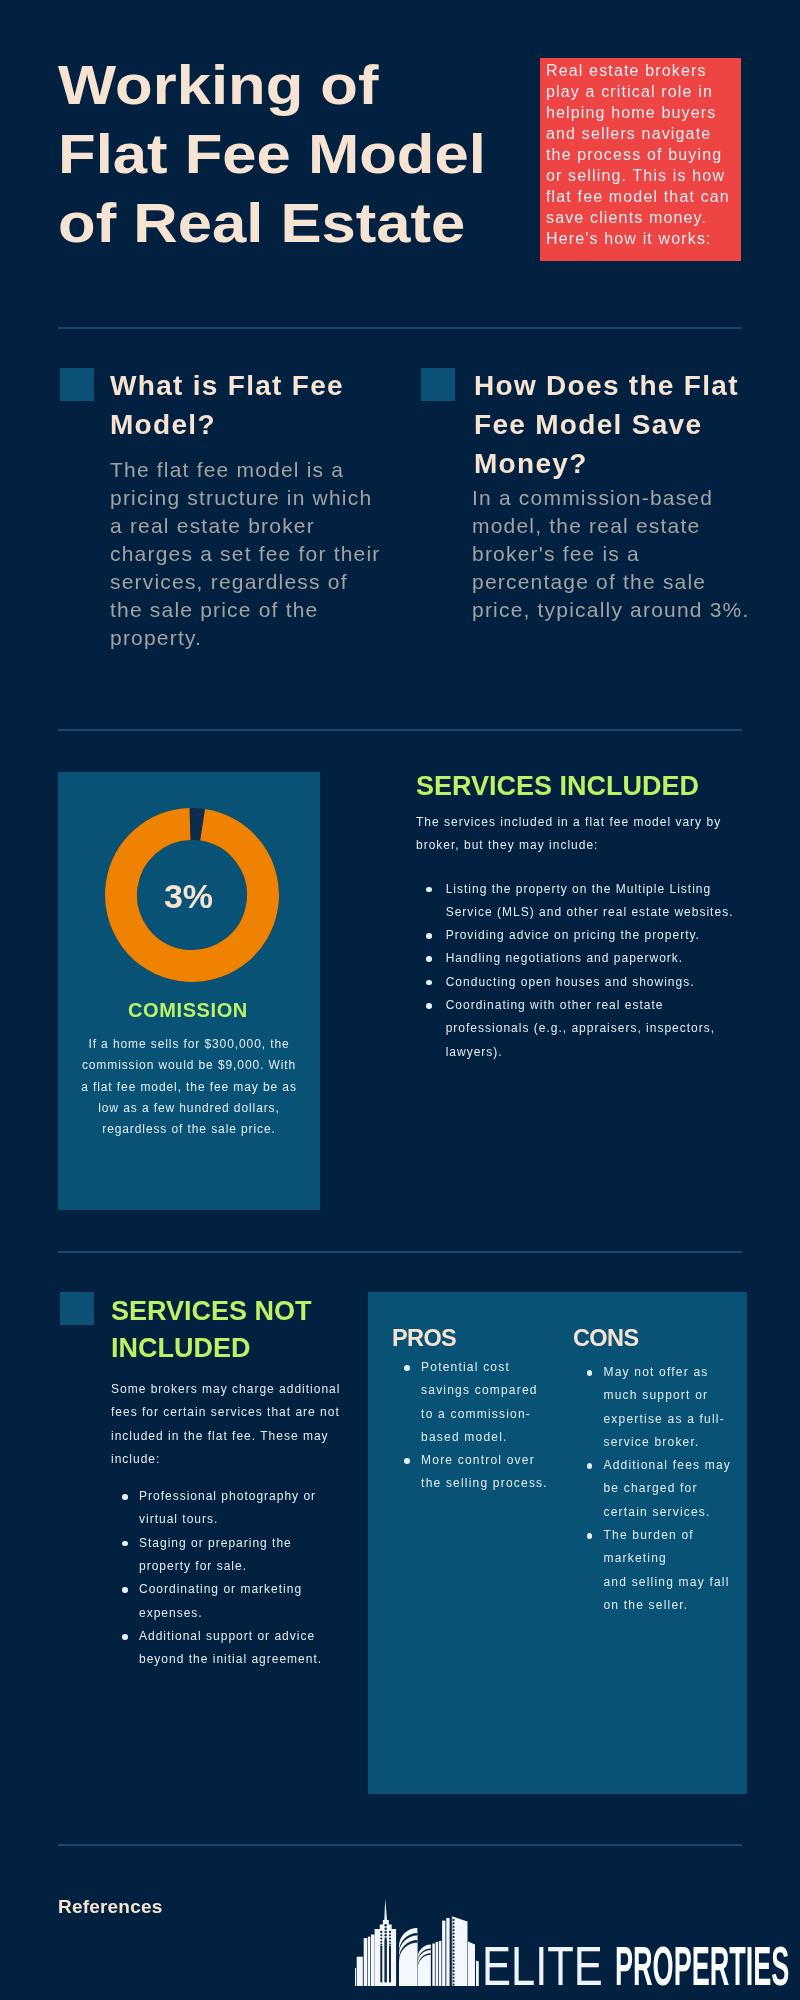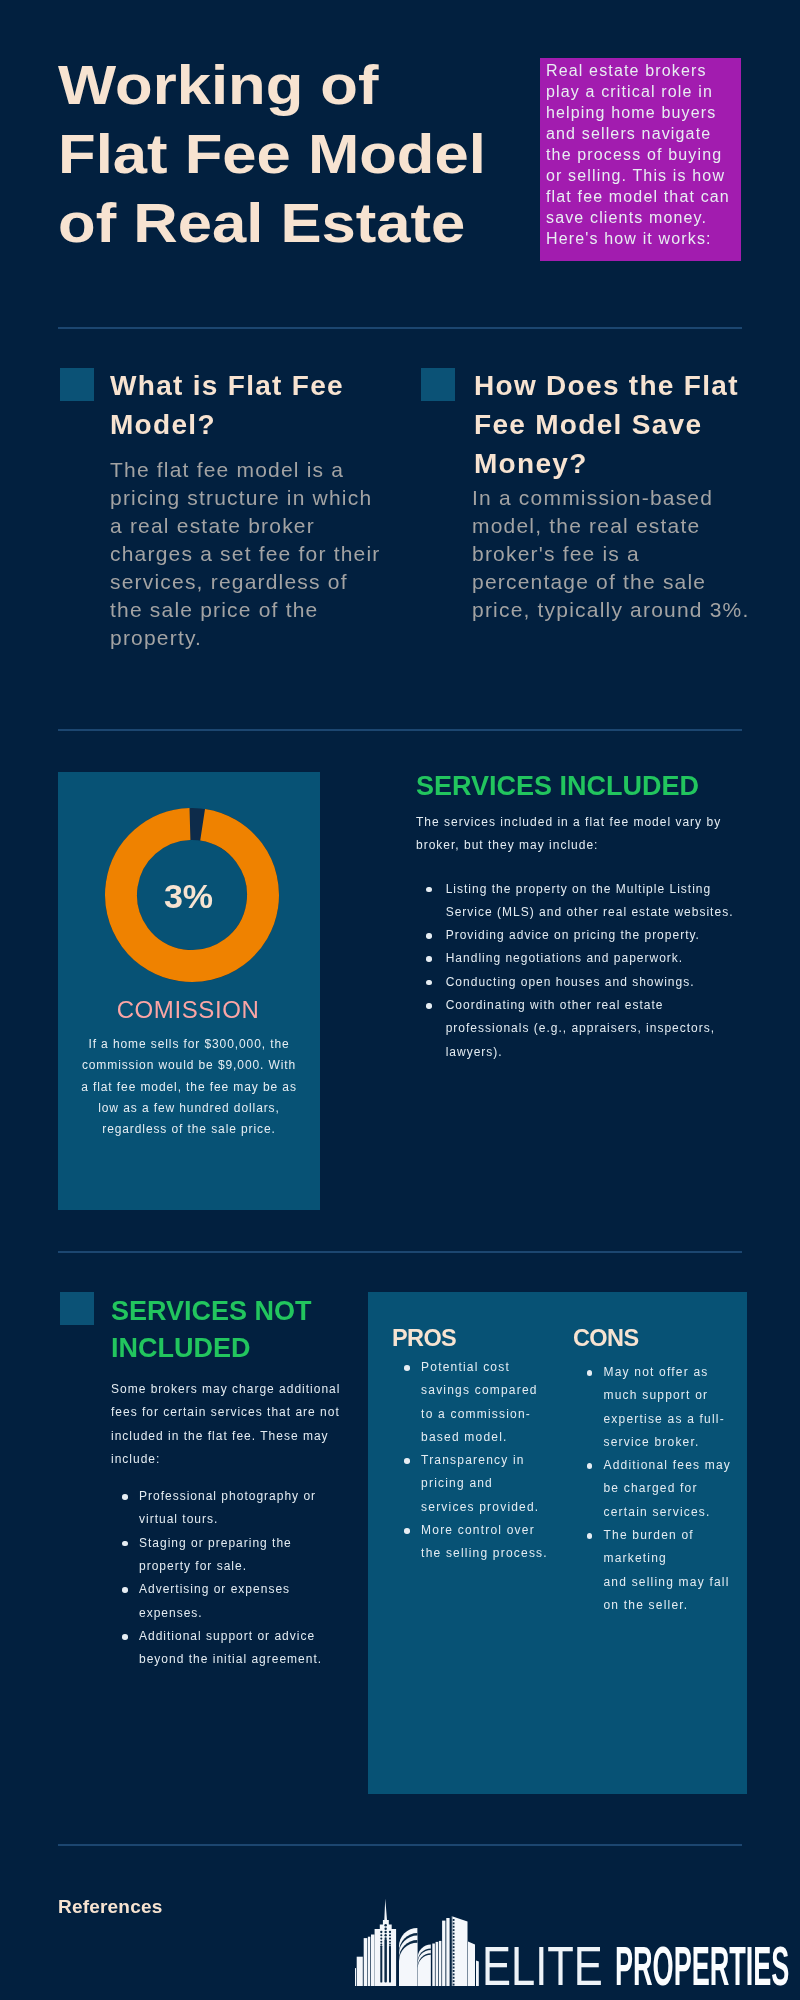--- a/index.html
+++ b/index.html
@@ -15,42 +15,42 @@
 
   
   #title{
     left:58px;top:50px;width:560px;
     color:#f7e3d1;font-size:56px;font-weight:700;
     line-height:69px;
     transform:scaleX(1.1);transform-origin:left top;
   }
   #intro-box{
     left:540px;top:58px;width:201px;height:203px;
-    background:#a21caf;
+    background:#ef4444;
   }
   #intro-text{
     position:absolute;left:6px;top:2px;width:196px;
     color:#e8eef2;font-size:16px;line-height:21px;font-weight:400;letter-spacing:1.15px;
   }
 
   
   .divider{left:58px;width:684px;height:2px;background:#1c4670;}
 
   
   .sqr{width:34px;height:33px;background:#0b5276;}
   .h2{
     color:#f7e3d1;font-size:28px;font-weight:700;line-height:39px;
     letter-spacing:1.3px;
   }
   .body{color:#a3a3a3;font-size:21px;line-height:28px;font-weight:400;letter-spacing:1.2px;}
 
   
   .card{background:#075275;}
 
-  .h3{color:#22c55e;font-size:27px;font-weight:700;line-height:37px;letter-spacing:0px;}
+  .h3{color:#bef264;font-size:27px;font-weight:700;line-height:37px;letter-spacing:0px;}
   .body2{color:#e4ecf2;font-size:12px;line-height:23.3px;font-weight:400;letter-spacing:1.0px;}
   .h4{color:#f7e3d1;font-size:23.5px;font-weight:700;line-height:28px;letter-spacing:-0.6px;}
   .w205{width:205px !important;padding-left:17.0px !important;}
   #references{
     left:58px;top:1896px;color:#f7e3d1;font-size:19px;font-weight:700;letter-spacing:0.2px;
   }
   #logo{left:355px;top:1900px;width:440px;height:92px;}
   #skyline{position:absolute;left:0;top:-2px;}
   #logo-words{position:absolute;left:0;top:0;width:440px;height:92px;}
   #logo-w1{
@@ -74,21 +74,21 @@
   }
 
   
   #donut{position:absolute;left:43.5px;top:33px;}
   #donut-val{
     position:absolute;left:0;top:104px;width:261px;text-align:center;
     color:#f7e3d1;font-size:34px;font-weight:700;line-height:40px;letter-spacing:0px;
   }
   #donut-cap{
     position:absolute;left:0;top:226px;width:260px;text-align:center;
-    color:#fca5a5;font-size:24px;font-weight:400;line-height:24px;letter-spacing:0.6px;
+    color:#bef264;font-size:20px;font-weight:700;line-height:24px;letter-spacing:0.6px;
   }
   #donut-note{
     position:absolute;left:21px;top:262px;width:220px;text-align:center;
     color:#e7eef3;font-size:12px;line-height:21.3px;letter-spacing:0.9px;
   }
 </style>
 </head>
 <body>
 
 <div class="page">
@@ -149,31 +149,30 @@
 
   <div class="abs" style="left:60px;top:1300px;width:330px">
     <div style="position:relative;height:39px">
       <div class="abs sqr" style="left:0;top:-8px"></div>
       <div class="abs h3" style="left:51px;top:-7px;width:230px">SERVICES NOT INCLUDED</div>
     </div>
     <div class="body2" style="margin-left:51px;margin-top:39px;width:245px">Some brokers may charge additional fees for certain services that are not included in the flat fee. These may include:</div>
     <ul class="bullets" style="margin-top:14px;margin-left:62px;width:240px">
       <li class="body2 w205">Professional photography or virtual tours.</li>
       <li class="body2 w205">Staging or preparing the property for sale.</li>
-      <li class="body2 w205">Advertising or expenses expenses.</li>
+      <li class="body2 w205">Coordinating or marketing expenses.</li>
       <li class="body2 w205">Additional support or advice beyond the initial agreement.</li>
     </ul>
   </div>
 
   <div class="abs card" id="proscons" style="left:368px;top:1292px;width:379px;height:502px">
     <div class="abs" style="left:24px;top:32px;width:160px">
       <div class="h4">PROS</div>
       <ul class="bullets" style="margin-top:4px;margin-left:12.1px;">
         <li class="body2 w128">Potential cost savings compared to a commission-based model.</li>
-        <li class="body2 w128">Transparency in pricing and services provided.</li>
         <li class="body2 w128">More control over the selling process.</li>
       </ul>
     </div>
     <div class="abs" style="left:205px;top:32px;width:170px">
       <div class="h4">CONS</div>
       <ul class="bullets" style="margin-top:9px;margin-left:13.5px;">
         <li class="body2 w132">May not offer as much support or expertise as a full-service broker.</li>
         <li class="body2 w132">Additional fees may be charged for certain services.</li>
         <li class="body2 w132">The burden of marketing and&nbsp;selling may fall on the seller.</li>
       </ul>

